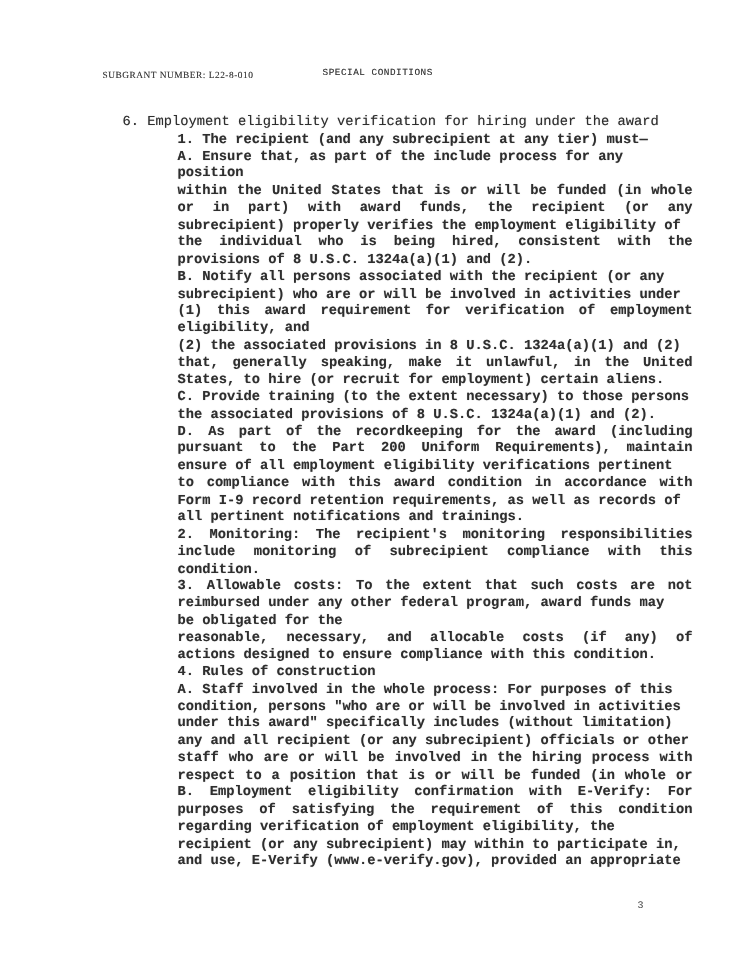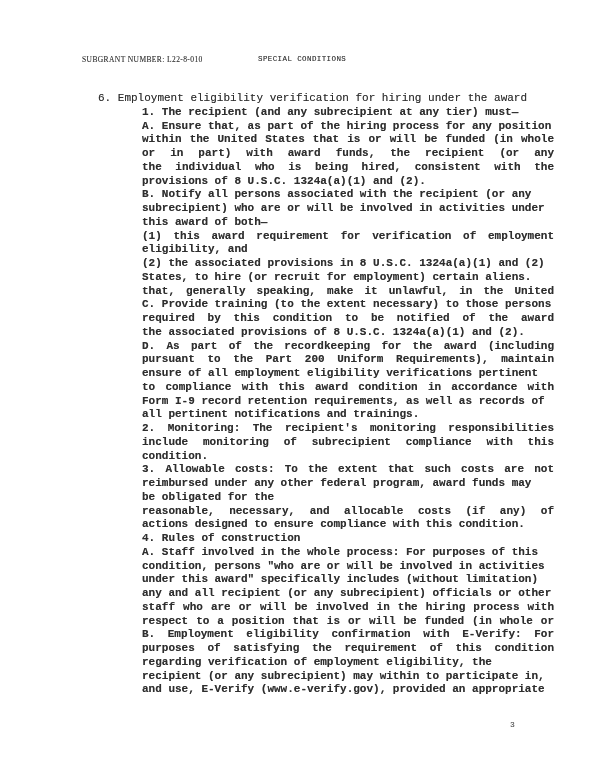--- a/index.html
+++ b/index.html
@@ -50,35 +50,34 @@
 
 <div class="page">
   <div class="doc-header">
     <span class="subgrant">SUBGRANT NUMBER: L22-8-010</span>
     <span class="doc-title">SPECIAL CONDITIONS</span>
   </div>
 
   <div class="doc-body">
       <div class="line">6. Employment eligibility verification for hiring under the award</div>
       <div class="line ind">1. The recipient (and any subrecipient at any tier) must—</div>
-      <div class="line ind">A. Ensure that, as part of the hiring process for any position</div>
+      <div class="line ind">A. Ensure that, as part of the include process for any position</div>
       <div class="line ind just">within the United States that is or will be funded (in whole</div>
       <div class="line ind just">or in part) with award funds, the recipient (or any</div>
+      <div class="line ind">subrecipient) properly verifies the employment eligibility of</div>
       <div class="line ind just">the individual who is being hired, consistent with the</div>
       <div class="line ind">provisions of 8 U.S.C. 1324a(a)(1) and (2).</div>
       <div class="line ind">B. Notify all persons associated with the recipient (or any</div>
       <div class="line ind">subrecipient) who are or will be involved in activities under</div>
-      <div class="line ind">this award of both—</div>
       <div class="line ind just">(1) this award requirement for verification of employment</div>
       <div class="line ind">eligibility, and</div>
       <div class="line ind">(2) the associated provisions in 8 U.S.C. 1324a(a)(1) and (2)</div>
+      <div class="line ind just">that, generally speaking, make it unlawful, in the United</div>
       <div class="line ind">States, to hire (or recruit for employment) certain aliens.</div>
-      <div class="line ind just">that, generally speaking, make it unlawful, in the United</div>
       <div class="line ind">C. Provide training (to the extent necessary) to those persons</div>
-      <div class="line ind just">required by this condition to be notified of the award</div>
       <div class="line ind">the associated provisions of 8 U.S.C. 1324a(a)(1) and (2).</div>
       <div class="line ind just">D. As part of the recordkeeping for the award (including</div>
       <div class="line ind just">pursuant to the Part 200 Uniform Requirements), maintain</div>
       <div class="line ind">ensure of all employment eligibility verifications pertinent</div>
       <div class="line ind just">to compliance with this award condition in accordance with</div>
       <div class="line ind">Form I-9 record retention requirements, as well as records of</div>
       <div class="line ind">all pertinent notifications and trainings.</div>
       <div class="line ind just">2. Monitoring: The recipient's monitoring responsibilities</div>
       <div class="line ind just">include monitoring of subrecipient compliance with this</div>
       <div class="line ind">condition.</div>

